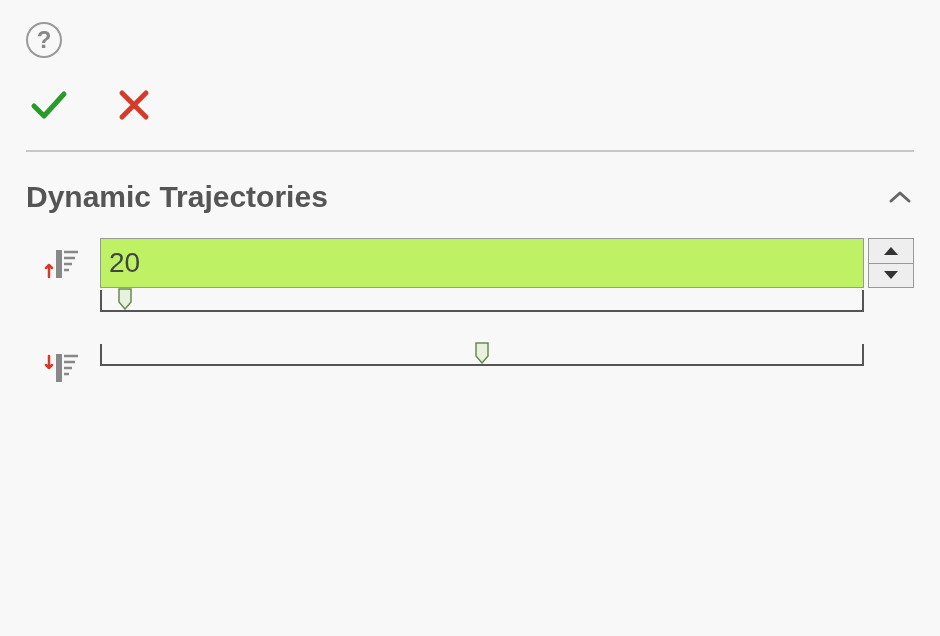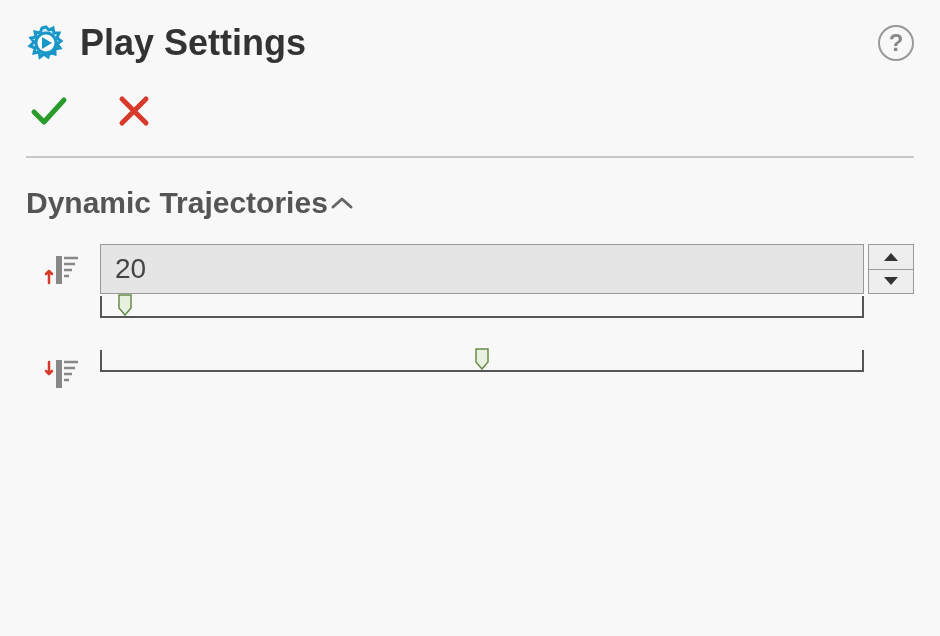--- a/index.html
+++ b/index.html
@@ -58,20 +58,21 @@
     }
     .check-icon svg, .x-icon svg { display: block; }
     .divider {
       border: none;
       border-top: 2px solid #c8c8c8;
       margin: 0;
     }
     .section-header {
       display: flex;
       align-items: center;
+      justify-content: space-between;
       margin-top: 28px;
       margin-bottom: 24px;
       cursor: pointer;
     }
     .section-title {
       font-size: 30px;
       font-weight: 700;
       color: #555;
     }
     .chevron-up {
@@ -100,23 +101,23 @@
       flex: 1;
     }
     .spinner-wrap {
       display: flex;
       align-items: stretch;
       height: 50px;
     }
     .number-input {
       flex: 1;
       font-size: 28px;
-      padding: 4px 14px;
+      padding: 4px 8px;
       border: 1px solid #999;
-      background: #e5e5e5;
+      background: #bef264;
       color: #444;
       outline: none;
     }
     .spin-buttons {
       display: flex;
       flex-direction: column;
       width: 46px;
       margin-left: 4px;
     }
     .spin-up, .spin-down {
@@ -147,32 +148,20 @@
       transform: translateX(-50%);
       cursor: pointer;
     }
   </style>
 </head>
 <body>
 
 <div class="panel">
 
   <div class="header-row">
-    <div class="title-group">
-      <span class="gear-icon">
-        <svg width="40" height="40" viewBox="0 0 40 40">
-          <g fill="none" stroke="#1a97c9" stroke-width="3">
-            <path d="M20 4 L23 7 L27 5 L28 10 L33 10 L31 15 L35 18 L31 21 L34 25 L29 26 L29 31 L24 29 L22 34 L18 31 L14 34 L13 29 L8 30 L9 25 L4 23 L8 19 L5 15 L10 14 L9 9 L14 10 L16 5 Z" fill="#d8effa"></path>
-            <circle cx="20" cy="20" r="10" fill="#ffffff"></circle>
-          </g>
-          <path d="M16 14 L26 20 L16 26 Z" fill="#1a97c9"></path>
-        </svg>
-      </span>
-      <h1 class="page-title">Play Settings</h1>
-    </div>
     <div class="help-icon">?</div>
   </div>
 
   <div class="actions-row">
     <span class="check-icon">
       <svg width="38" height="34" viewBox="0 0 38 34">
         <path d="M4 18 L14 28 L34 6" fill="none" stroke="#2a9b2a" stroke-width="5" stroke-linecap="round" stroke-linejoin="round"></path>
       </svg>
     </span>
     <span class="x-icon">

